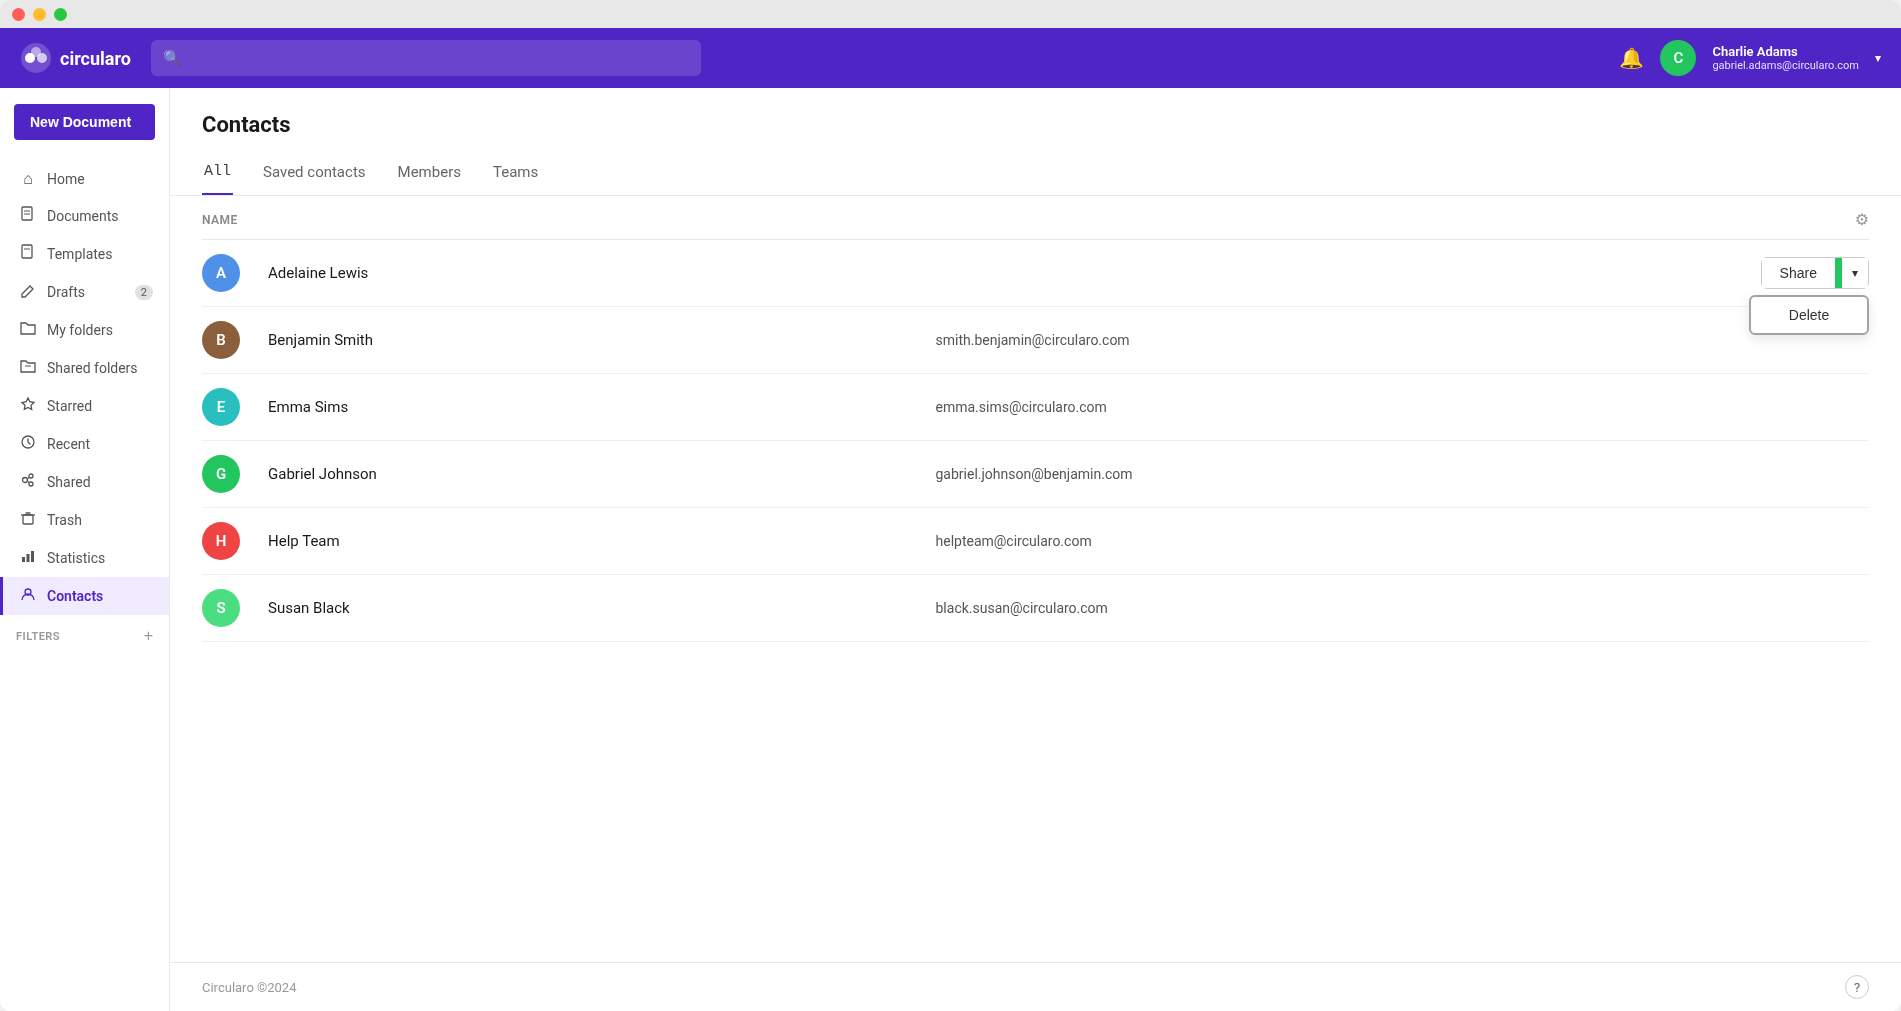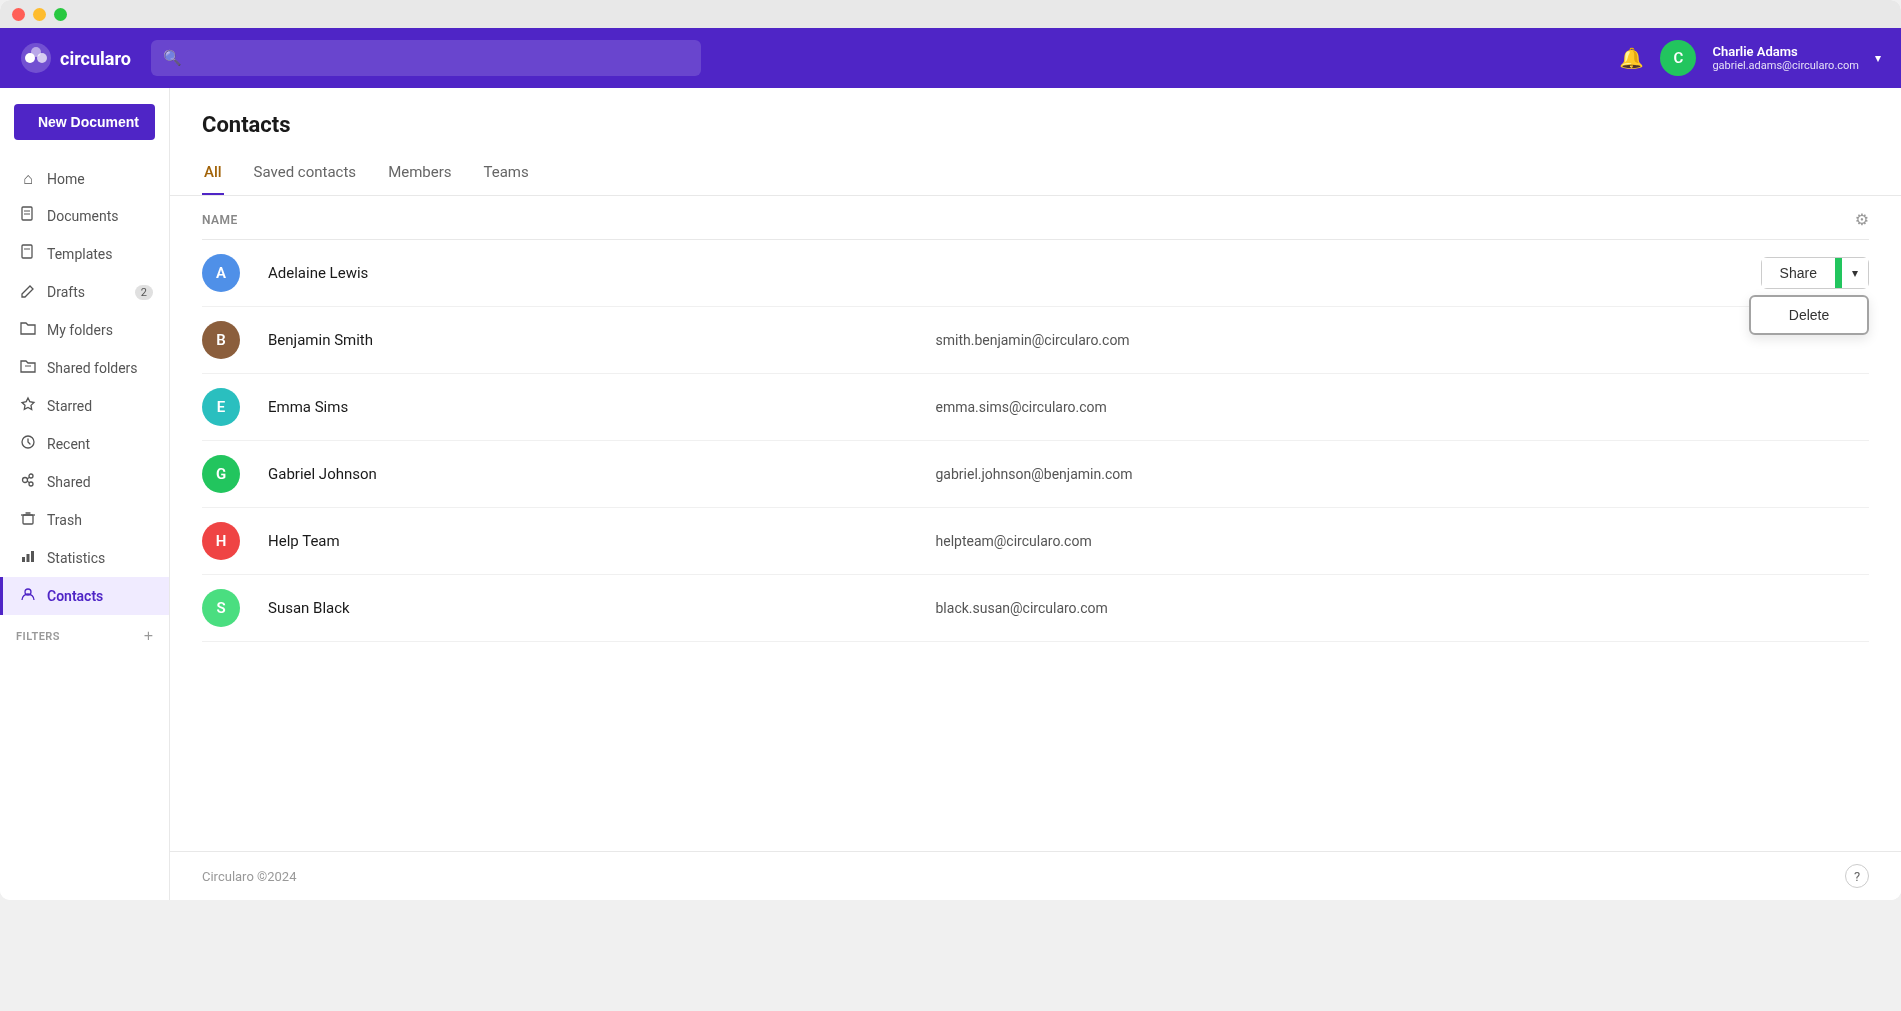--- a/index.html
+++ b/index.html
@@ -1,19 +1,19 @@
 <!DOCTYPE html>
 <html><head>
   <meta charset="utf-8">
   <style>
     * { margin: 0; padding: 0; box-sizing: border-box; }
     body { font-family: -apple-system, BlinkMacSystemFont, 'Segoe UI', Roboto, sans-serif; background: #f0f0f0; width: 1901px; height: 1011px; overflow: hidden; }
 
     
-    .window { width: 1901px; height: 900px; background: #fff; border-radius: 10px; overflow: hidden; display: flex; flex-direction: column; }
+    .window { width: 1901px; height: 1011px; background: #fff; border-radius: 10px; overflow: hidden; display: flex; flex-direction: column; }
 
     .titlebar { height: 28px; background: #e8e8e8; display: flex; align-items: center; padding: 0 12px; gap: 8px; flex-shrink: 0; }
     .traffic-light { width: 13px; height: 13px; border-radius: 50%; }
     .tl-red { background: #ff5f57; }
     .tl-yellow { background: #febc2e; }
     .tl-green { background: #28c840; }
 
     
     .topnav { height: 60px; background: #4f25c6; display: flex; align-items: center; padding: 0 20px; gap: 20px; flex-shrink: 0; }
     .logo { display: flex; align-items: center; gap: 8px; color: white; font-weight: 700; font-size: 18px; }
@@ -27,35 +27,35 @@
     .user-info { color: white; }
     .user-name { font-size: 13px; font-weight: 600; }
     .user-email { font-size: 11px; opacity: 0.85; }
     .dropdown-arrow { color: white; font-size: 12px; cursor: pointer; }
 
     
     .main { display: flex; flex: 1; overflow: hidden; }
 
     
     .sidebar { width: 170px; background: #fff; border-right: 1px solid #e8e8e8; display: flex; flex-direction: column; padding: 16px 0; flex-shrink: 0; }
-    .new-doc-btn { margin: 0 14px 20px; background: #4f25c6; color: white; border: none; border-radius: 4px; padding: 10px 16px; font-size: 14px; font-weight: 600; cursor: pointer; text-align: right; }
+    .new-doc-btn { margin: 0 14px 20px; background: #4f25c6; color: white; border: none; border-radius: 4px; padding: 10px 16px; font-size: 14px; font-weight: 600; cursor: pointer; text-align: left; }
     .sidebar-item { display: flex; align-items: center; gap: 10px; padding: 9px 16px; cursor: pointer; color: #555; font-size: 14px; border-left: 3px solid transparent; position: relative; }
     .sidebar-item.active { color: #4f25c6; border-left-color: #4f25c6; background: #f0ebff; font-weight: 600; }
     .sidebar-item .icon { font-size: 16px; width: 18px; text-align: center; }
     .badge { background: #e0e0e0; border-radius: 10px; font-size: 11px; padding: 1px 6px; margin-left: auto; color: #555; }
     .sidebar-section { font-size: 11px; color: #999; padding: 12px 16px 4px; font-weight: 600; letter-spacing: 0.5px; display: flex; align-items: center; justify-content: space-between; }
     .add-filter { background: none; border: none; cursor: pointer; color: #999; font-size: 16px; }
 
     
     .content { flex: 1; display: flex; flex-direction: column; overflow: hidden; background: #fff; }
     .content-header { padding: 24px 32px 0; border-bottom: 1px solid #e8e8e8; }
     .page-title { font-size: 22px; font-weight: 700; color: #1a1a1a; margin-bottom: 18px; }
     .tabs { display: flex; gap: 28px; }
     .tab { padding: 8px 2px 12px; font-size: 15px; color: #666; cursor: pointer; border-bottom: 2px solid transparent; }
-    .tab.active { color: #a16207; border-bottom-color: #4f25c6; font-weight: 500; }
+    .tab.active { color: #404040; border-bottom-color: #4f25c6; font-weight: 500; font-family: Liberation Mono, monospace; }
 
     
     .table-area { flex: 1; overflow-y: auto; padding: 0 32px; }
     .table-header { display: flex; align-items: center; padding: 14px 0 10px; border-bottom: 1px solid #e8e8e8; }
     .col-name { flex: 2; font-size: 12px; font-weight: 600; color: #888; letter-spacing: 0.5px; text-transform: uppercase; }
     .col-email { flex: 2; font-size: 12px; font-weight: 600; color: #888; letter-spacing: 0.5px; text-transform: uppercase; }
     .col-actions { width: 200px; display: flex; justify-content: flex-end; align-items: center; }
     .settings-icon { background: none; border: none; cursor: pointer; color: #999; font-size: 16px; }
 
     .contact-row { display: flex; align-items: center; padding: 14px 0; border-bottom: 1px solid #f0f0f0; position: relative; }

